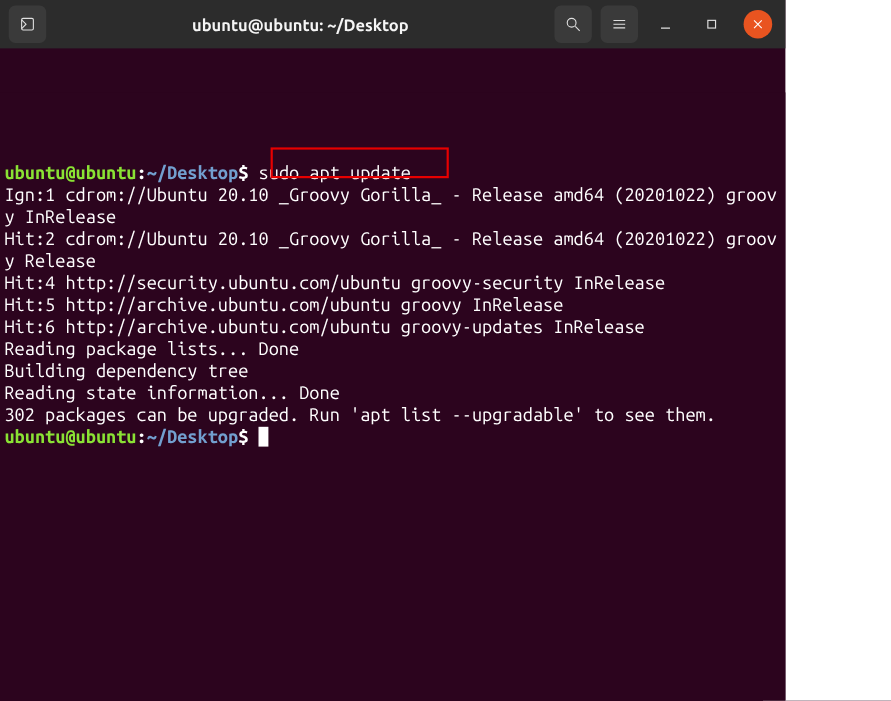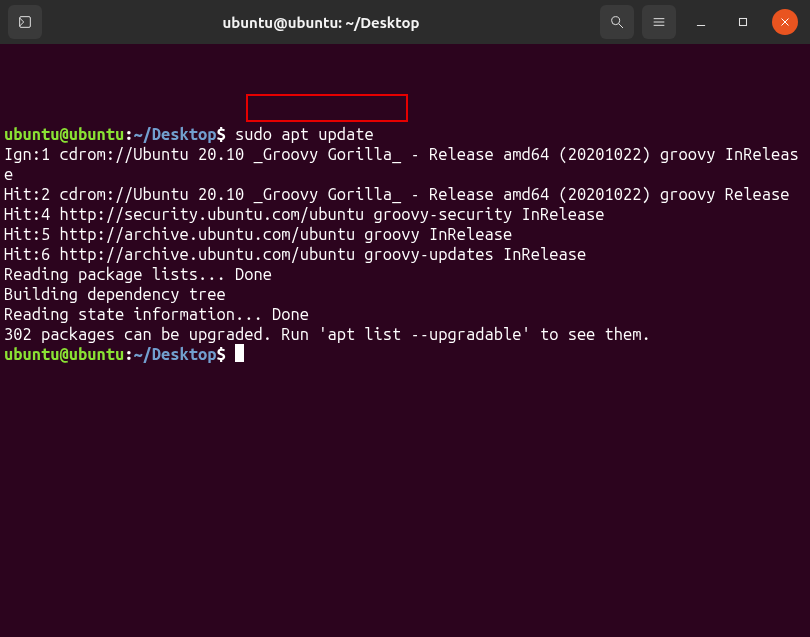--- a/index.html
+++ b/index.html
@@ -8,21 +8,21 @@
       box-sizing: border-box;
     }
     body {
       width: 810px;
       height: 637px;
       background: #ffffff;
       font-family: 'Ubuntu Mono', 'DejaVu Sans Mono', monospace;
       overflow: hidden;
     }
     .window {
-      width: 810px;
+      width: 714px;
       height: 637px;
       display: flex;
       flex-direction: column;
       background: #2c041e;
     }
     .titlebar {
       height: 44px;
       background: #2c2c2c;
       display: flex;
       align-items: center;
@@ -87,28 +87,29 @@
     .close-btn svg {
       width: 12px;
       height: 12px;
       stroke: #ffffff;
       fill: none;
       stroke-width: 2;
     }
     .terminal {
       flex: 1;
       background: #2c041e;
-      padding: 20px 4px 4px 4px;
+      padding: 4px 4px 4px 4px;
       font-size: 16.5px;
       line-height: 20px;
       color: #ffffff;
       font-family: 'Ubuntu Mono', 'DejaVu Sans Mono', monospace;
       white-space: pre-wrap;
       word-break: break-all;
       position: relative;
+      margin-top: 40px;
     }
     .prompt-user {
       color: #8ae234;
       font-weight: bold;
     }
     .prompt-path {
       color: #729fcf;
       font-weight: bold;
     }
     .prompt-colon {

